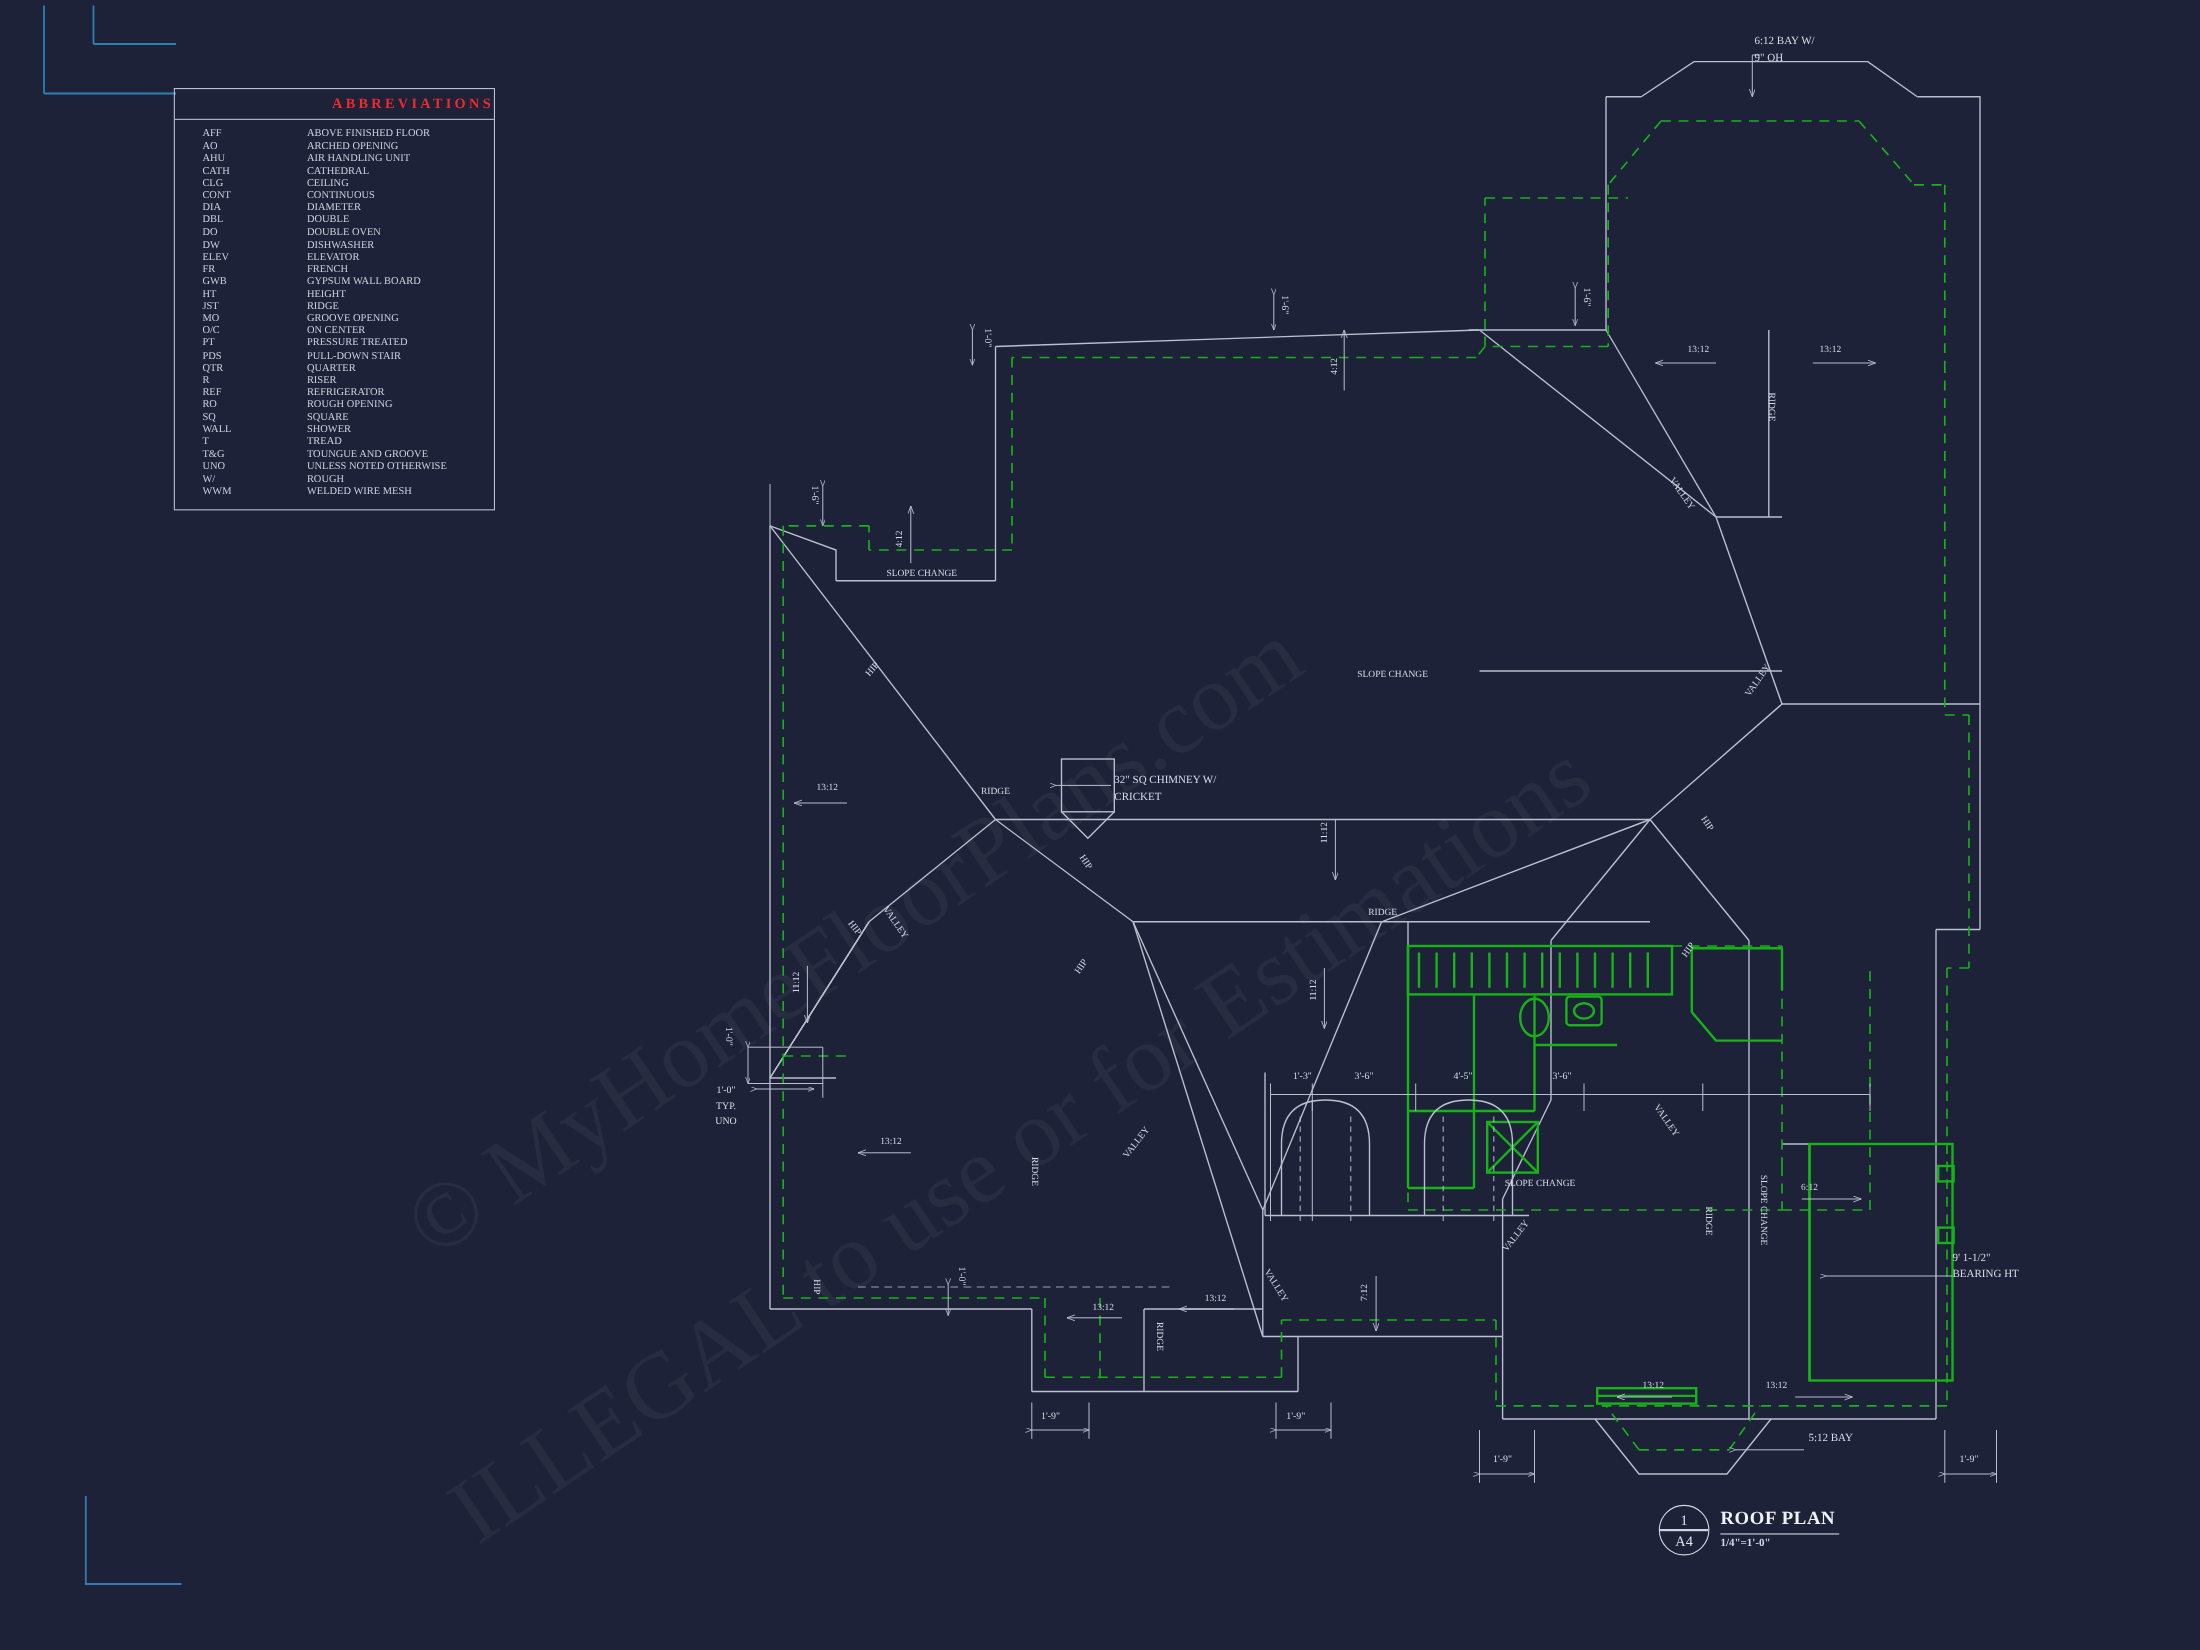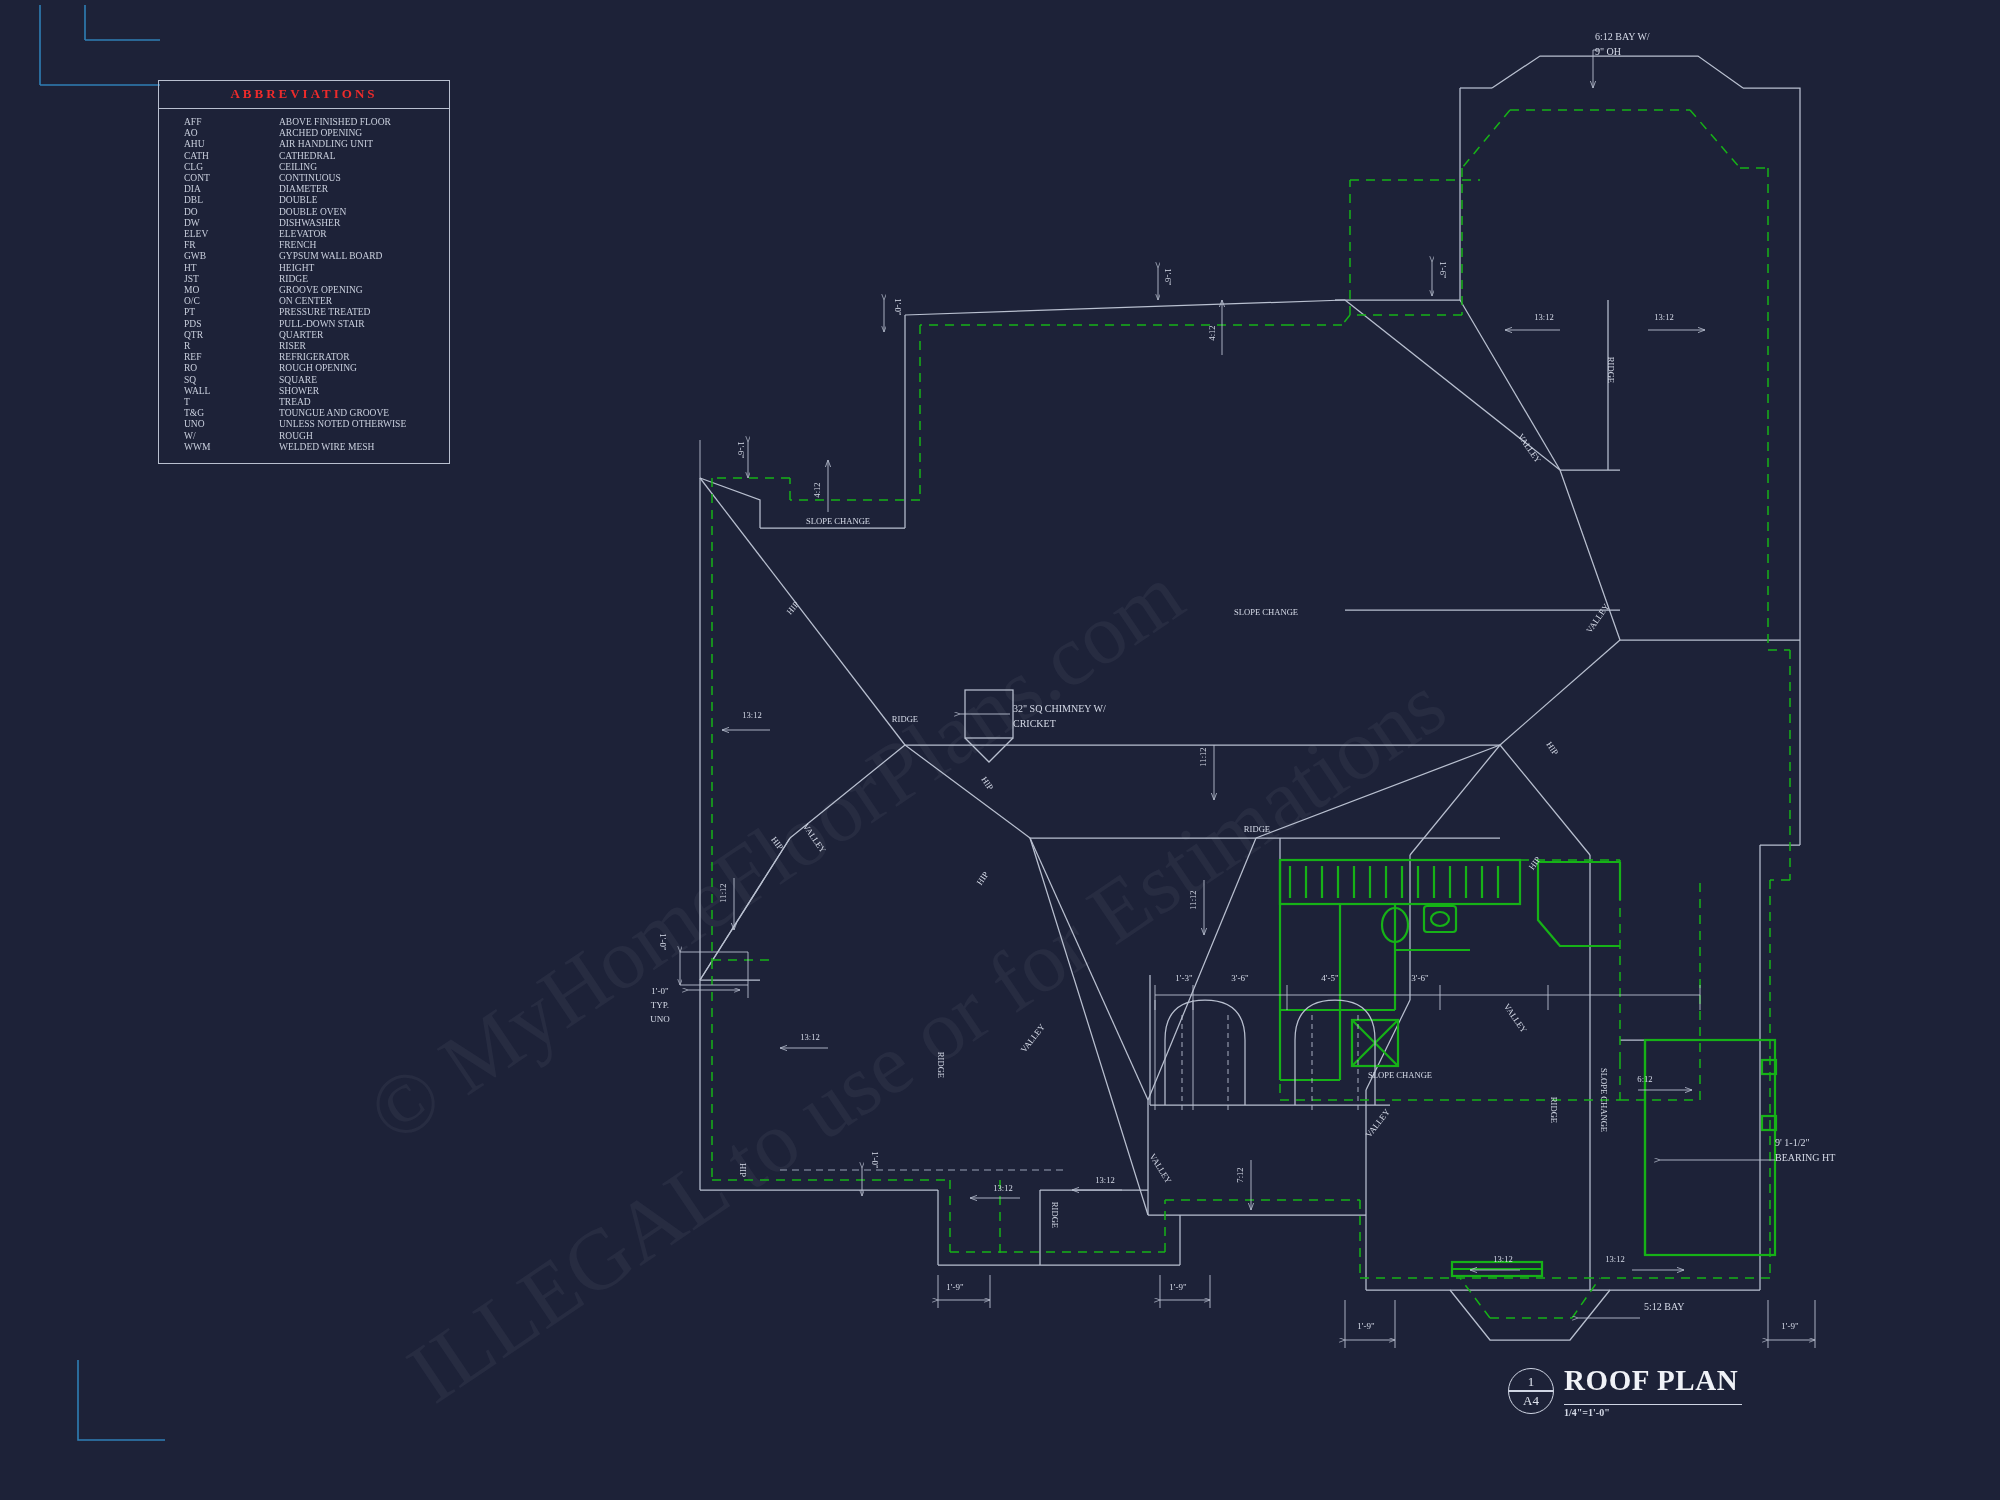--- a/index.html
+++ b/index.html
@@ -1,34 +1,34 @@
 <!DOCTYPE html>
 <html><head>
 <meta charset="utf-8">
 <style>
   html,body{margin:0;padding:0;background:#1d2238;}
   body{width:2000px;height:1500px;overflow:hidden;font-family:"Liberation Serif",serif;}
   #sheet{position:relative;width:2000px;height:1500px;background:#1d2238;}
   #sheet svg{position:absolute;top:0;left:0;}
   .abbr-box{position:absolute;left:158px;top:80px;width:290px;border:1px solid #b9c0d0;background:transparent;}
-  .abbr-title{text-align:center;color:#ee2b2b;font-weight:bold;font-size:13px;letter-spacing:3px;
+  .abbr-title{text-align:right;color:#ee2b2b;font-weight:bold;font-size:13px;letter-spacing:3px;
     padding:5px 0 6px 0;border-bottom:1px solid #b9c0d0;font-family:"Liberation Serif",serif;}
   .abbr-body{padding:8px 0 10px 0;}
   .abbr-row{display:flex;font-size:9.5px;color:#c9cfdd;line-height:11.2px;padding-left:25px;}
   .abbr-key{width:95px;flex:0 0 95px;}
   .abbr-val{flex:1;font-family:Liberation Serif, serif;}
   .title-block{position:absolute;left:1508px;top:1368px;}
   .tb-flex{display:flex;align-items:flex-start;}
   .tb-circle{width:44px;height:44px;border:1.4px solid #cfd5e3;border-radius:50%;
     display:flex;flex-direction:column;align-items:center;justify-content:center;color:#dfe4ee;
     font-size:13px;line-height:13px;position:relative;}
   .tb-circle .bar{width:44px;height:1.2px;background:#cfd5e3;margin:2px 0;}
   .tb-text{margin-left:10px;}
-  .tb-name{font-size:29px;font-weight:bold;color:#f0f2f7;letter-spacing:.6px;line-height:24px;
-    border-bottom:1.5px solid #cfd5e3;padding-bottom:12px;padding-right:4px;}
+  .tb-name{font-size:17px;font-weight:bold;color:#f0f2f7;letter-spacing:.6px;line-height:24px;
+    border-bottom:1.5px solid #cfd5e3;padding-bottom:2px;padding-right:4px;}
   .tb-scale{font-size:10px;color:#d3d8e5;margin-top:2px;font-weight:bold;}
   .wm{position:absolute;color:rgba(215,222,238,0.055);font-family:"Liberation Serif",serif;
     font-size:86px;white-space:nowrap;transform-origin:0 0;font-weight:normal;pointer-events:none;}
   .wm1{left:350px;top:1080px;transform:rotate(-34deg);}
   .wm2{left:390px;top:1340px;transform:rotate(-34deg);}
 </style>
 </head>
 <body>
 
 <div id="sheet">

